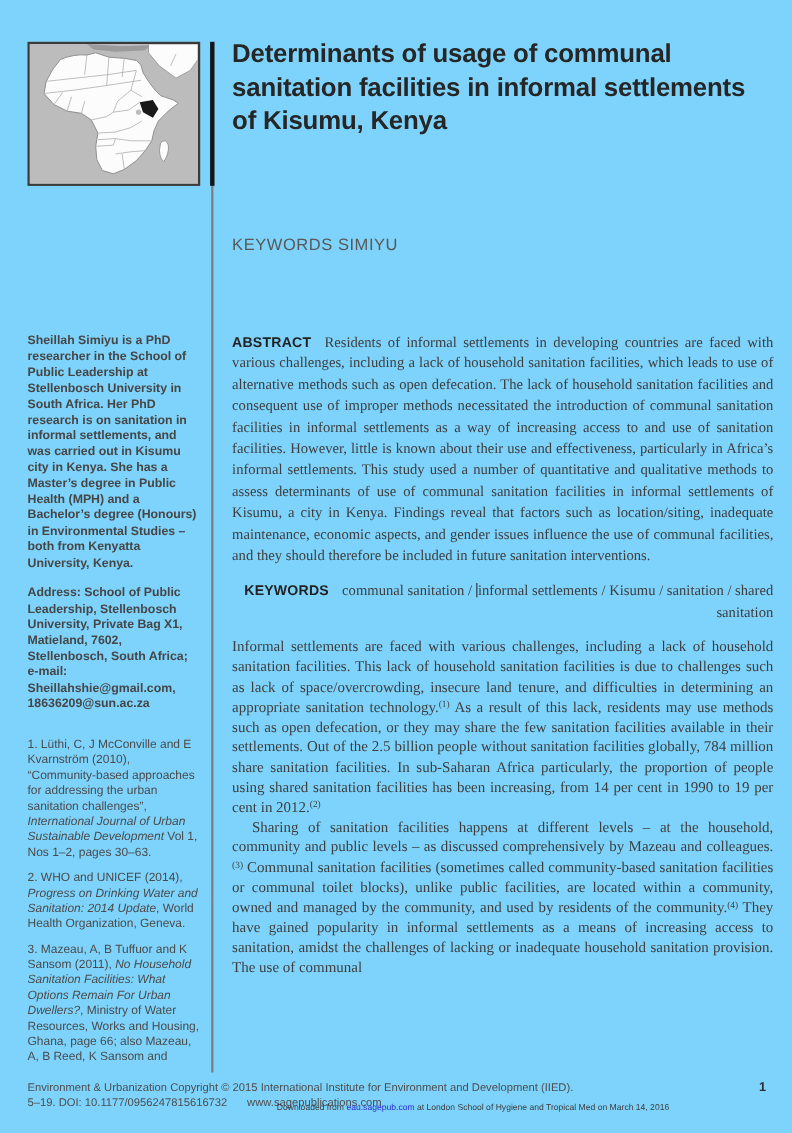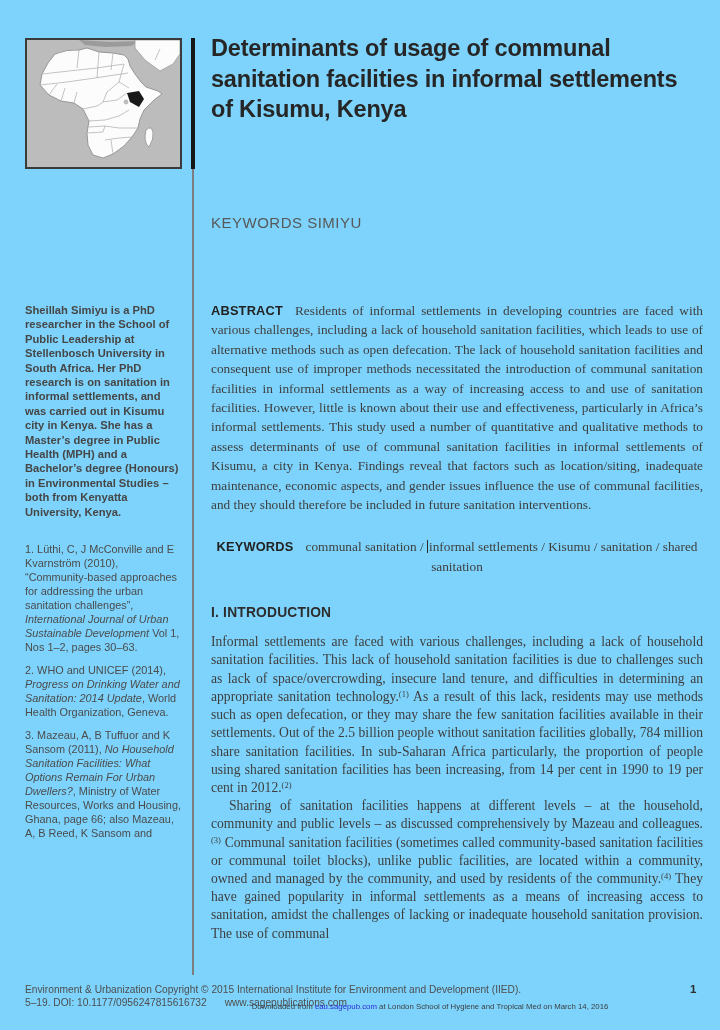--- a/index.html
+++ b/index.html
@@ -41,22 +41,22 @@
   .main { position:absolute; left:211px; top:301px; width:492px; color:#3e3e3e; }
   .abstract {
     font-family:"Liberation Serif", serif; font-size:13.3px; line-height:19.4px;
     text-align:justify;
   }
   .block-label {
     font-family:"Liberation Sans", sans-serif; font-weight:bold;
     font-size:12.8px; color:#222222; margin-right:12px; letter-spacing:0.2px;
   }
   .keywords {
-    margin-top:23px; font-family:"Liberation Serif", serif; font-size:13.3px;
-    line-height:19.4px; text-align:center;
+    margin-top:13px; font-family:"Liberation Serif", serif; font-size:13.3px;
+    line-height:19.4px; text-align:right;
   }
   .cursor {
     display:inline-block; width:1.5px; height:13px; background:#2a2a2a;
     vertical-align:-2px; margin-right:0.5px;
   }
   .section-heading {
     margin-top:29px; font-weight:bold; font-size:13.8px; color:#2d2d2d; letter-spacing:0.2px;
   }
   .bodytext {
     margin-top:13px; font-family:"Liberation Serif", serif; font-size:13.6px;
@@ -121,33 +121,33 @@
     </svg>
   </div>
   <div class="accent-bar"></div>
   <div class="col-divider"></div>
 
   <h1 class="title">Determinants of usage of communal sanitation facilities in informal settlements of Kisumu, Kenya</h1>
   <div class="author">KEYWORDS SIMIYU</div>
 
   <aside class="sidebar">
     <p class="bio">Sheillah Simiyu is a PhD researcher in the School of Public Leadership at Stellenbosch University in South Africa. Her PhD research is on sanitation in informal settlements, and was carried out in Kisumu city in Kenya. She has a Master’s degree in Public Health (MPH) and a Bachelor’s degree (Honours) in Environmental Studies – both from Kenyatta University, Kenya.</p>
+    <p class="address">Address: School of Public Leadership, Stellenbosch University, Private Bag X1, Matieland, 7602, Stellenbosch, South Africa; e-mail: Sheillahshie@gmail.com, 18636209@sun.ac.za</p>
     <div class="footnotes">
       <p><span>1. Lüthi, C, J McConville and E Kvarnström (2010), “Community-based approaches for addressing the urban sanitation challenges”, </span><span class="it">International Journal of Urban Sustainable Development</span><span> Vol 1, Nos 1–2, pages 30–63.</span></p>
       <p><span>2. WHO and UNICEF (2014), </span><span class="it">Progress on Drinking Water and Sanitation: 2014 Update</span><span>, World Health Organization, Geneva.</span></p>
       <p><span>3. Mazeau, A, B Tuffuor and K Sansom (2011), </span><span class="it">No Household Sanitation Facilities: What Options Remain For Urban Dwellers?</span><span>, Ministry of Water Resources, Works and Housing, Ghana, page 66; also Mazeau, A, B Reed, K Sansom and</span></p>
     </div>
   </aside>
 
   <main class="main">
     <p class="abstract"><span class="block-label">ABSTRACT</span><span>Residents of informal settlements in developing countries are faced with various challenges, including a lack of household sanitation facilities, which leads to use of alternative methods such as open defecation. The lack of household sanitation facilities and consequent use of improper methods necessitated the introduction of communal sanitation facilities in informal settlements as a way of increasing access to and use of sanitation facilities. However, little is known about their use and effectiveness, particularly in Africa’s informal settlements. This study used a number of quantitative and qualitative methods to assess determinants of use of communal sanitation facilities in informal settlements of Kisumu, a city in Kenya. Findings reveal that factors such as location/siting, inadequate maintenance, economic aspects, and gender issues influence the use of communal facilities, and they should therefore be included in future sanitation interventions.</span></p>
 
     <p class="keywords"><span class="block-label">KEYWORDS</span><span>communal sanitation / </span><span class="cursor"></span><span>informal settlements / Kisumu / sanitation / shared sanitation</span></p>
 
-    <h2 class="section-heading">I. INTRODUCTION</h2>
 
     <div class="bodytext">
       <p><span>Informal settlements are faced with various challenges, including a lack of household sanitation facilities. This lack of household sanitation facilities is due to challenges such as lack of space/overcrowding, insecure land tenure, and difficulties in determining an appropriate sanitation technology.</span><sup class="ref">(1)</sup><span> As a result of this lack, residents may use methods such as open defecation, or they may share the few sanitation facilities available in their settlements. Out of the 2.5 billion people without sanitation facilities globally, 784 million share sanitation facilities. In sub-Saharan Africa particularly, the proportion of people using shared sanitation facilities has been increasing, from 14 per cent in 1990 to 19 per cent in 2012.</span><sup class="ref">(2)</sup></p>
       <p class="indent"><span>Sharing of sanitation facilities happens at different levels – at the household, community and public levels – as discussed comprehensively by Mazeau and colleagues.</span><sup class="ref">(3)</sup><span> Communal sanitation facilities (sometimes called community-based sanitation facilities or communal toilet blocks), unlike public facilities, are located within a community, owned and managed by the community, and used by residents of the community.</span><sup class="ref">(4)</sup><span> They have gained popularity in informal settlements as a means of increasing access to sanitation, amidst the challenges of lacking or inadequate household sanitation provision. The use of communal</span></p>
     </div>
   </main>
 
   <div class="footer-line1">Environment &amp; Urbanization Copyright © 2015 International Institute for Environment and Development (IIED).</div>
   <div class="footer-line2"><span>5–19. DOI: 10.1177/0956247815616732</span><span class="url">www.sagepublications.com</span></div>
   <div class="page-num">1</div>

